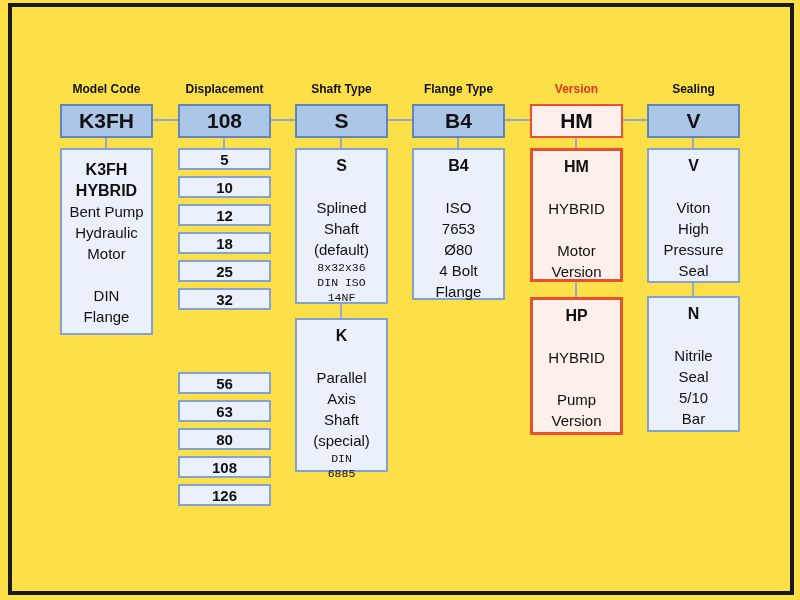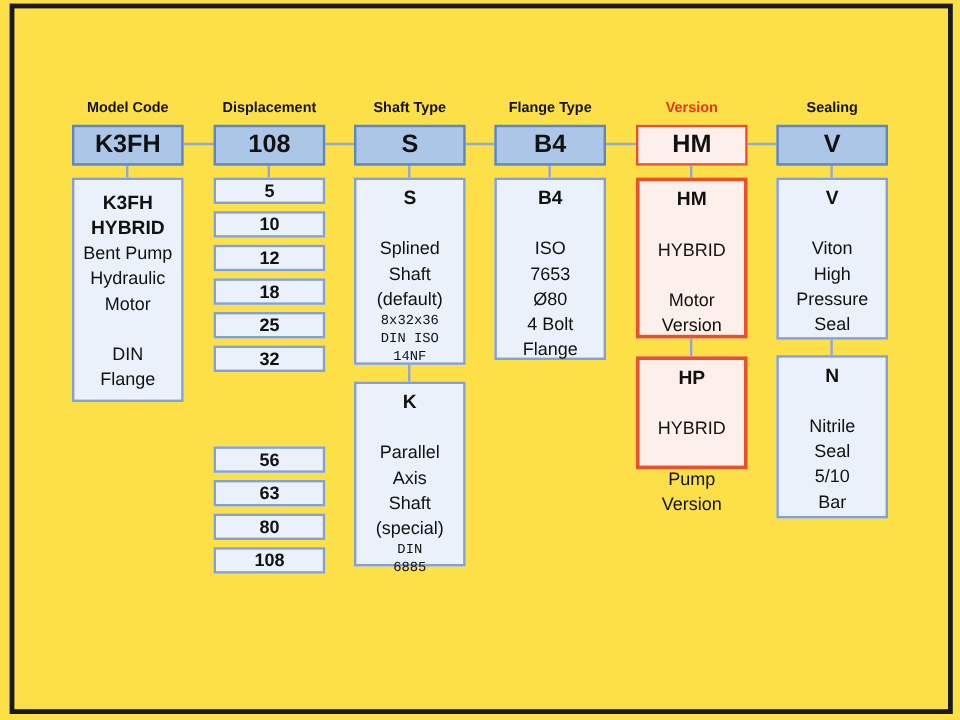--- a/index.html
+++ b/index.html
@@ -71,20 +71,21 @@
     <div class="val-box" style="top:148px">5</div>
     <div class="val-box" style="top:176px">10</div>
     <div class="val-box" style="top:204px">12</div>
     <div class="val-box" style="top:232px">18</div>
     <div class="val-box" style="top:260px">25</div>
     <div class="val-box" style="top:288px">32</div>
     <div class="val-box" style="top:372px">56</div>
     <div class="val-box" style="top:400px">63</div>
     <div class="val-box" style="top:428px">80</div>
     <div class="val-box" style="top:456px">108</div>
+    <div class="val-box" style="top:484px">126</div>
   </div>
 
   <div class="col c2">
     <div class="col-label">Shaft Type</div>
     <div class="head-box">S</div>
     <div class="conn-v" style="top:136px;height:14px;left:45px"></div>
     <div class="desc-box" style="top:148px;height:156px">
       <div class="ln b">S</div>
       <div class="ln"></div>
       <div class="ln">Splined</div>
@@ -128,21 +129,21 @@
     <div class="conn-v" style="top:136px;height:14px;left:45px"></div>
     <div class="desc-box red-box" style="top:148px;height:134px">
       <div class="ln b">HM</div>
       <div class="ln"></div>
       <div class="ln">HYBRID</div>
       <div class="ln"></div>
       <div class="ln">Motor</div>
       <div class="ln">Version</div>
     </div>
     <div class="conn-v" style="top:280px;height:19px;left:45px"></div>
-    <div class="desc-box red-box" style="top:297px;height:94px">
+    <div class="desc-box red-box" style="top:297px;height:138px">
       <div class="ln b">HP</div>
       <div class="ln"></div>
       <div class="ln">HYBRID</div>
       <div class="ln"></div>
       <div class="ln">Pump</div>
       <div class="ln">Version</div>
     </div>
   </div>
 
   <div class="col c5">

